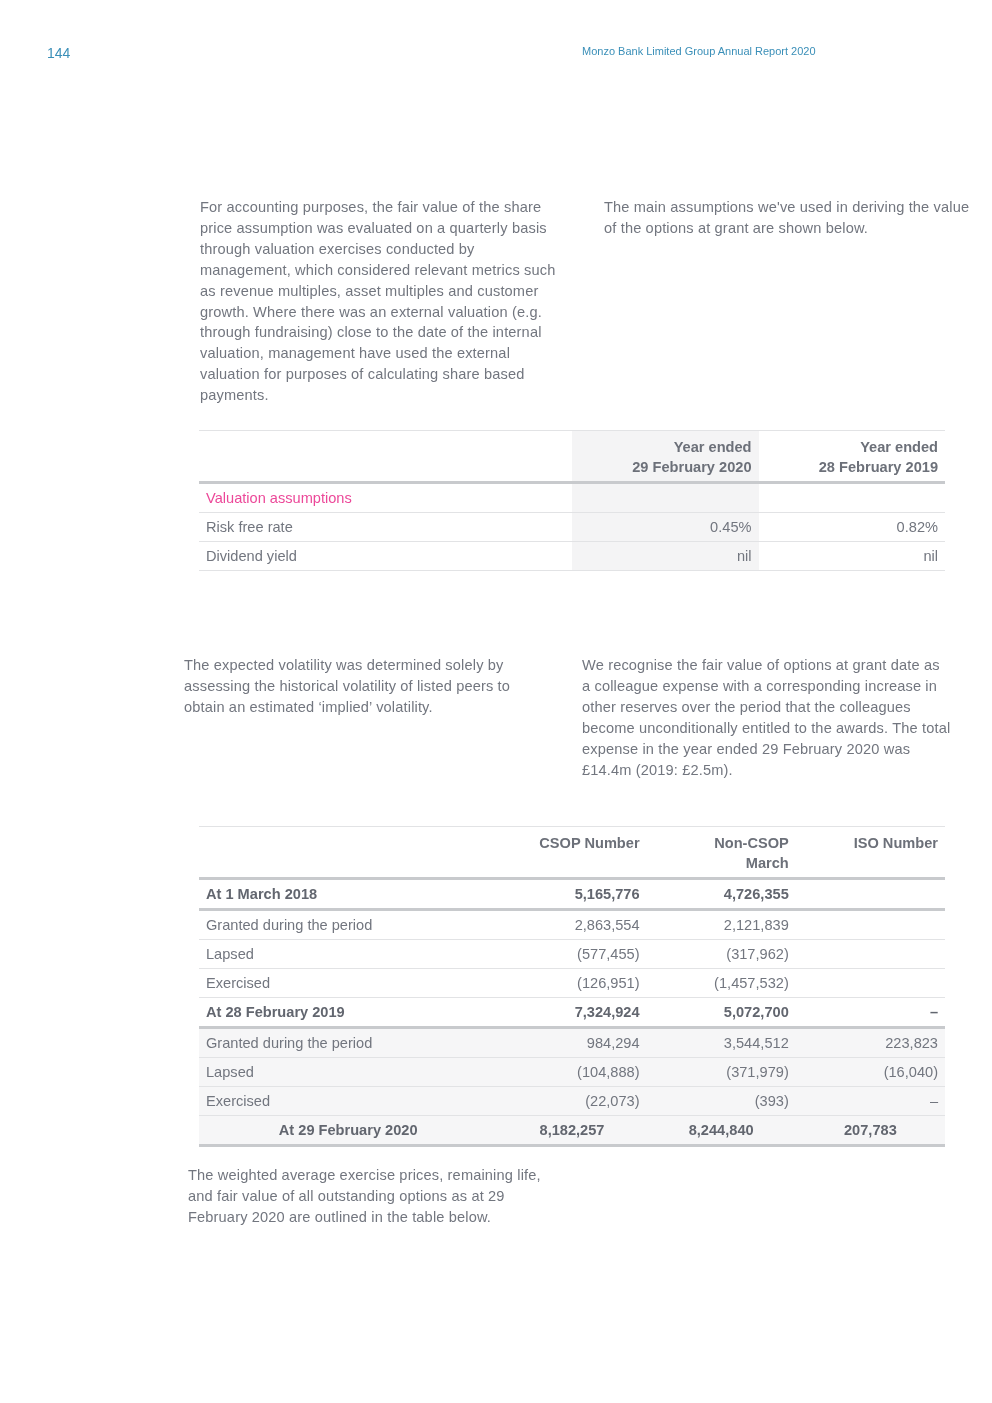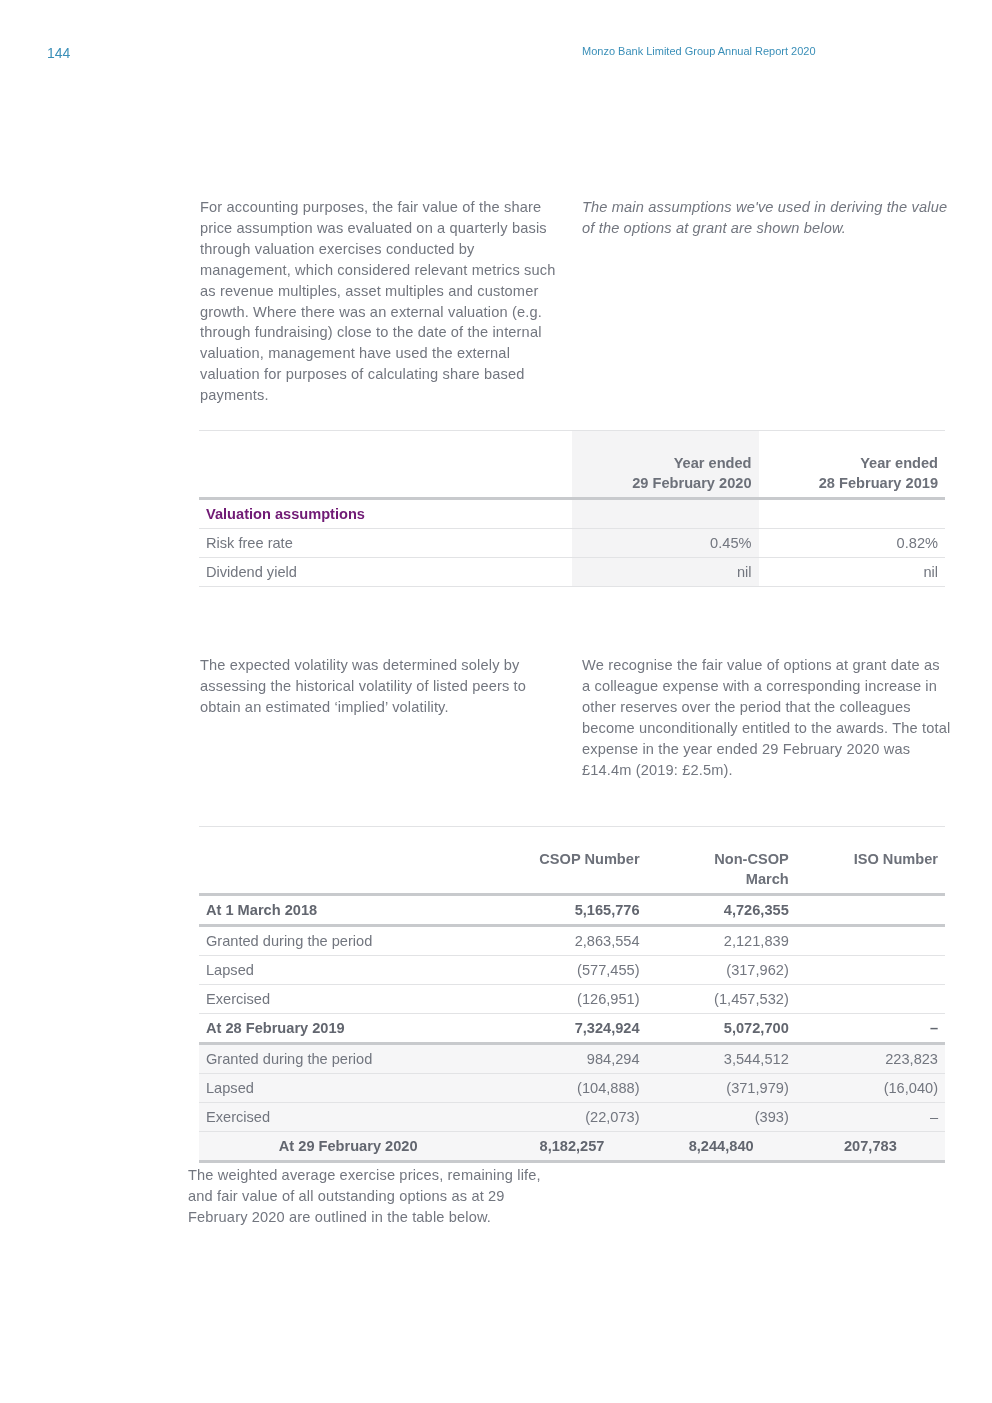--- a/index.html
+++ b/index.html
@@ -31,60 +31,60 @@
     }
     .para {
       position: absolute;
       font-size: 14.6px;
       line-height: 20.9px;
       color: #72767f;
       margin: 0;
       letter-spacing: 0.15px;
     }
     .p1 { left: 200px; top: 197px; width: 365px; }
-    .p2 { left: 582px; top: 197px; width: 370px; font-style: italic; }
-    .p3 { left: 200px; top: 655px; width: 365px; }
+    .p2 { left: 604px; top: 197px; width: 370px; }
+    .p3 { left: 184px; top: 655px; width: 365px; }
     .p4 { left: 582px; top: 655px; width: 370px; }
     .p5 { left: 188px; top: 1165px; width: 365px; }
 
     table {
       position: absolute;
       border-collapse: collapse;
       font-size: 14.6px;
       color: #72767f;
     }
     td, th {
       padding: 0 7px;
       height: 28px;
       border-bottom: 1px solid #e2e3e5;
       vertical-align: middle;
     }
     th {
       font-weight: bold;
       color: #6c7079;
       text-align: right;
       vertical-align: top;
-      padding-top: 22px;
+      padding-top: 6px;
       line-height: 20px;
     }
     .num { text-align: right; }
     .bold td { font-weight: bold; color: #62666f; }
 
     
     .t1 {
       left: 199px;
       top: 430px;
       width: 746px;
       border-top: 1px solid #e2e3e5;
     }
     .t1 .c0 { width: 358px; text-align: left; }
     .t1 .c1 { width: 172px; background: #f4f4f5; }
     .t1 .c2 { width: 172px; }
     .t1 thead th { height: 44px; border-bottom: 3px solid #c8cacd; }
-    .t1 .section-row td { font-weight: bold; color: #701a75; }
+    .t1 .section-row td { font-weight: normal; color: #ec4899; }
 
     
     .t2 {
       left: 199px;
       top: 826px;
       width: 746px;
       border-top: 1px solid #e2e3e5;
     }
     .t2 .c0 { width: 284px; text-align: left; }
     .t2 .c1 { width: 135px; }

